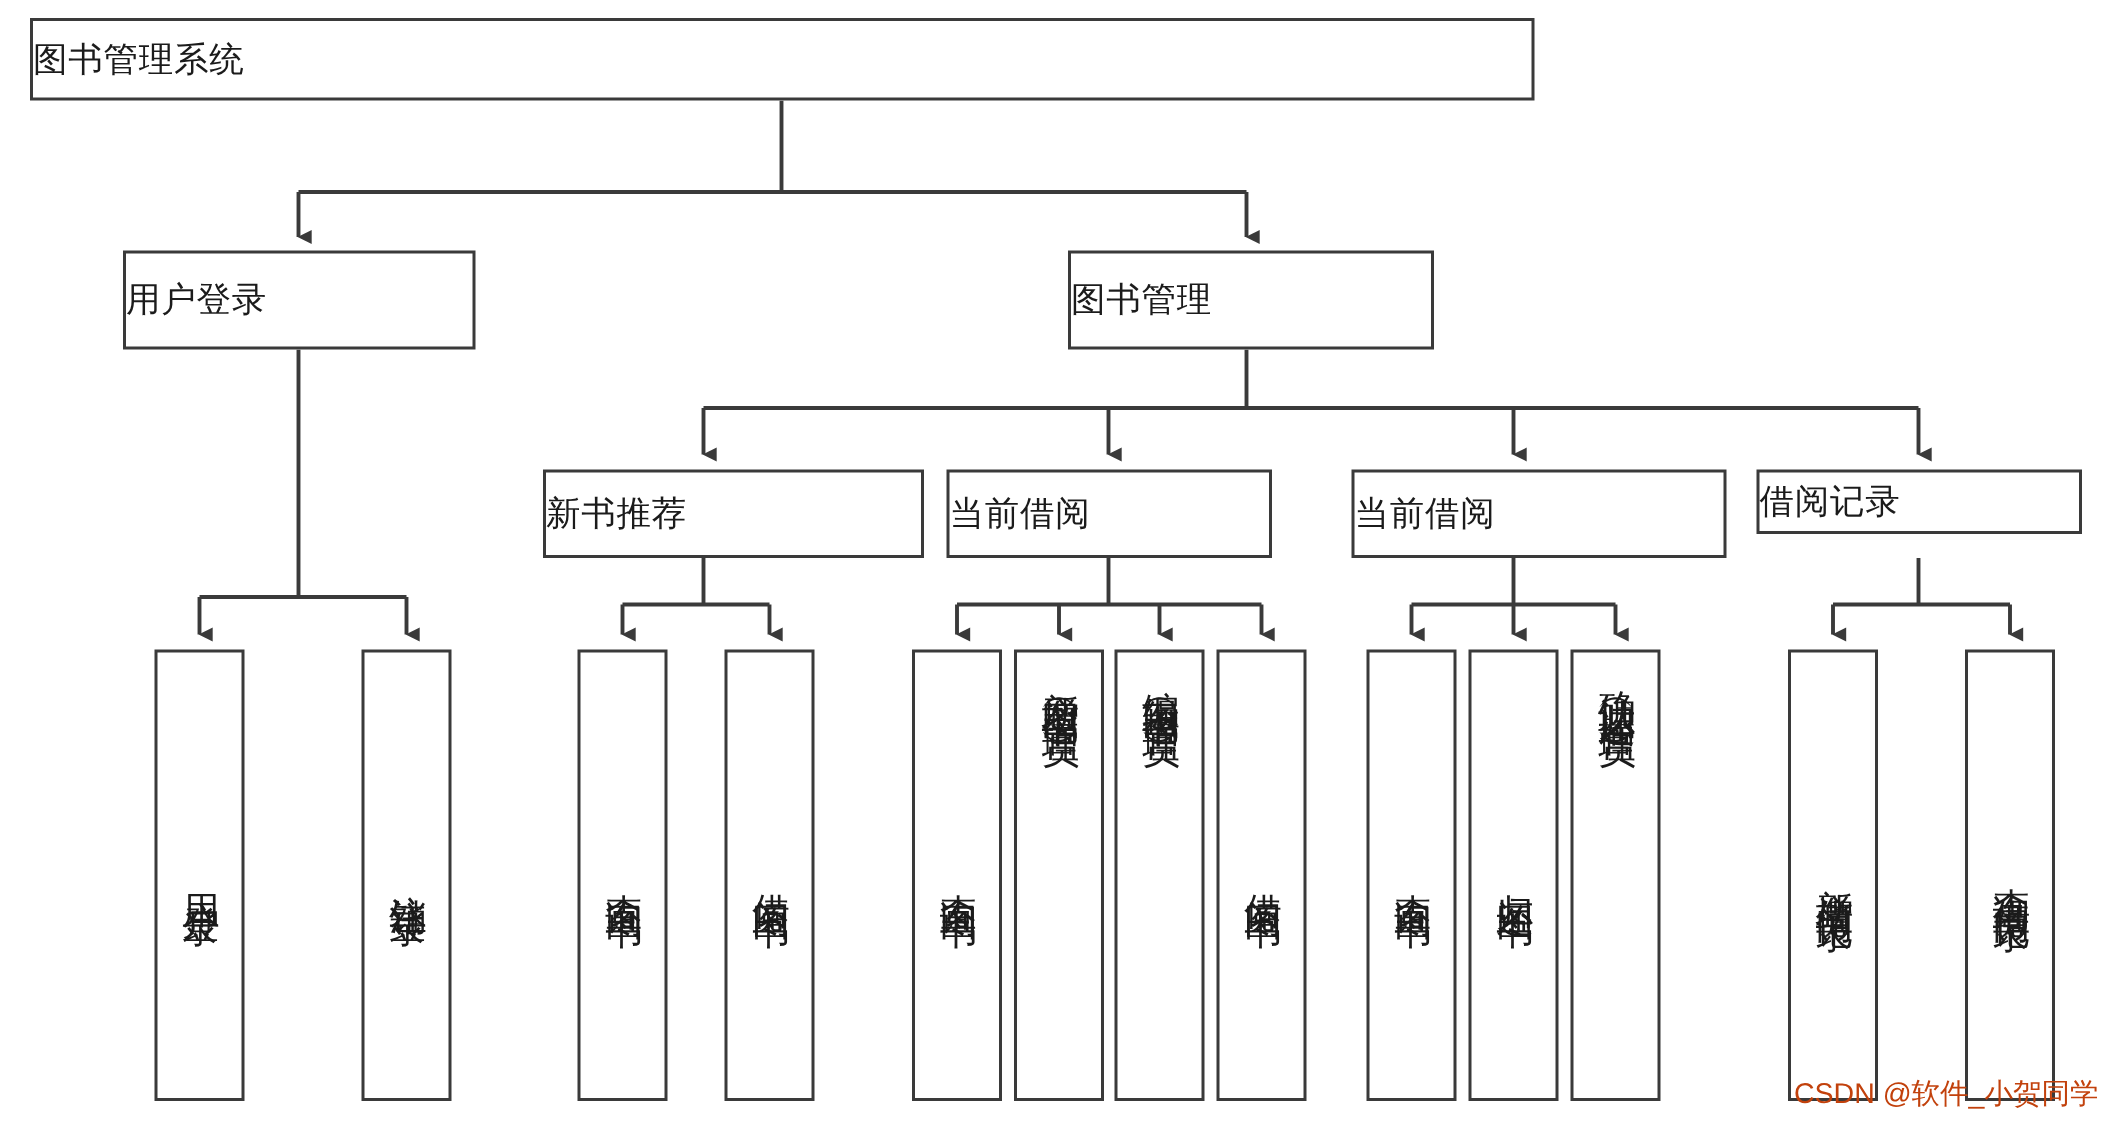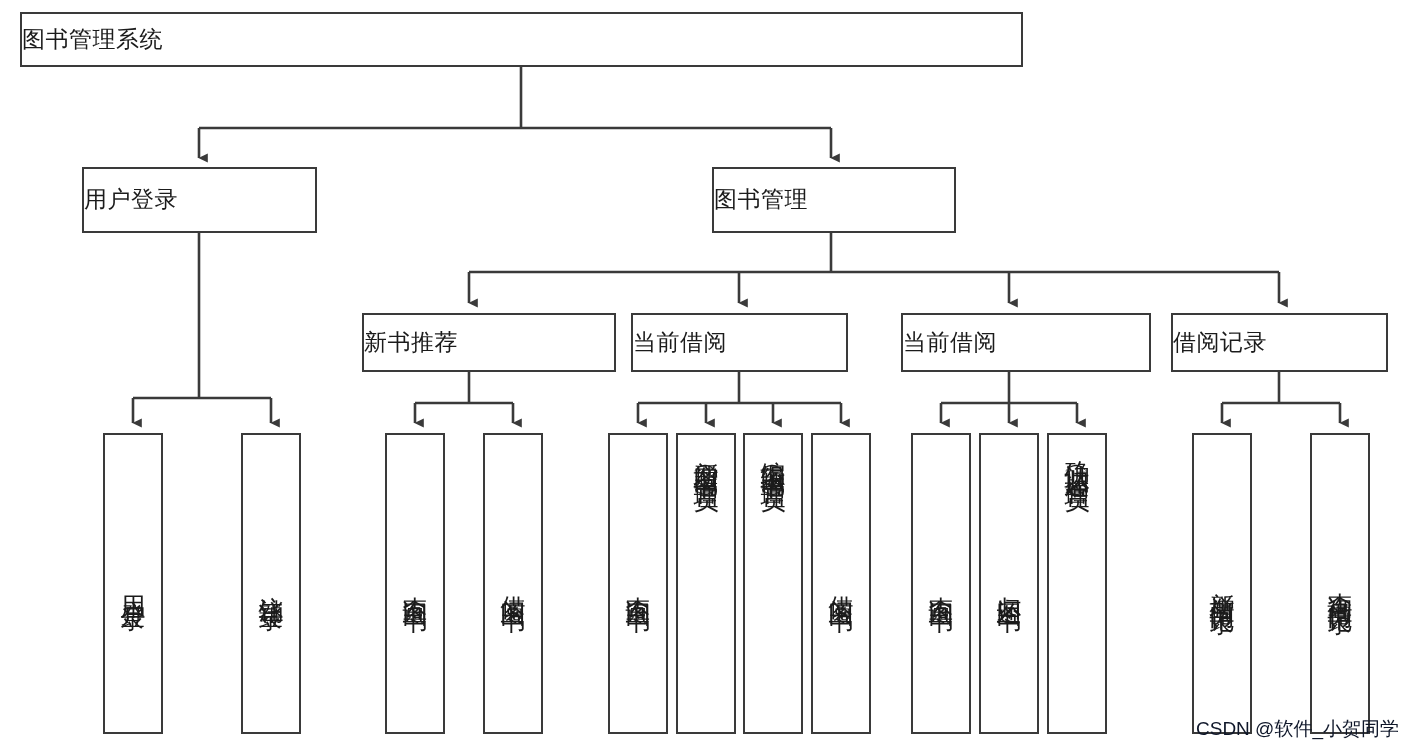--- a/index.html
+++ b/index.html
@@ -63,21 +63,21 @@
   .node.vert.tall {
     padding-top: 6px;
   }
   .node.vert.mid {
     align-items: center;
     padding-top: 0;
   }
   .watermark {
     position: absolute;
     font-size: 19px;
-    color: #0f172a;
+    color: #c2410c;
     white-space: nowrap;
     user-select: none;
   }
 </style>
 </head>
 <body>
 
 <div id="canvas">
 
   <svg id="wires" viewBox="0 0 1405 747">
@@ -143,21 +143,21 @@
 
   <div class="node horiz" style="left:362px; top:313px; width:254px; height:59px;">
     <span class="lbl">新书推荐</span>
   </div>
   <div class="node horiz" style="left:631px; top:313px; width:217px; height:59px;">
     <span class="lbl">当前借阅</span>
   </div>
   <div class="node horiz" style="left:901px; top:313px; width:250px; height:59px;">
     <span class="lbl">当前借阅</span>
   </div>
-  <div class="node horiz" style="left:1171px; top:313px; width:217px; height:59px;">
+  <div class="node horiz" style="left:1171px; top:313px; width:217px; height:43px;">
     <span class="lbl">借阅记录</span>
   </div>
 
   <div class="node vert mid" style="left:103px; top:433px; width:60px; height:301px;">
     <span class="lbl">用户登录</span>
   </div>
   <div class="node vert mid" style="left:241px; top:433px; width:60px; height:301px;">
     <span class="lbl">注销登录</span>
   </div>
 

